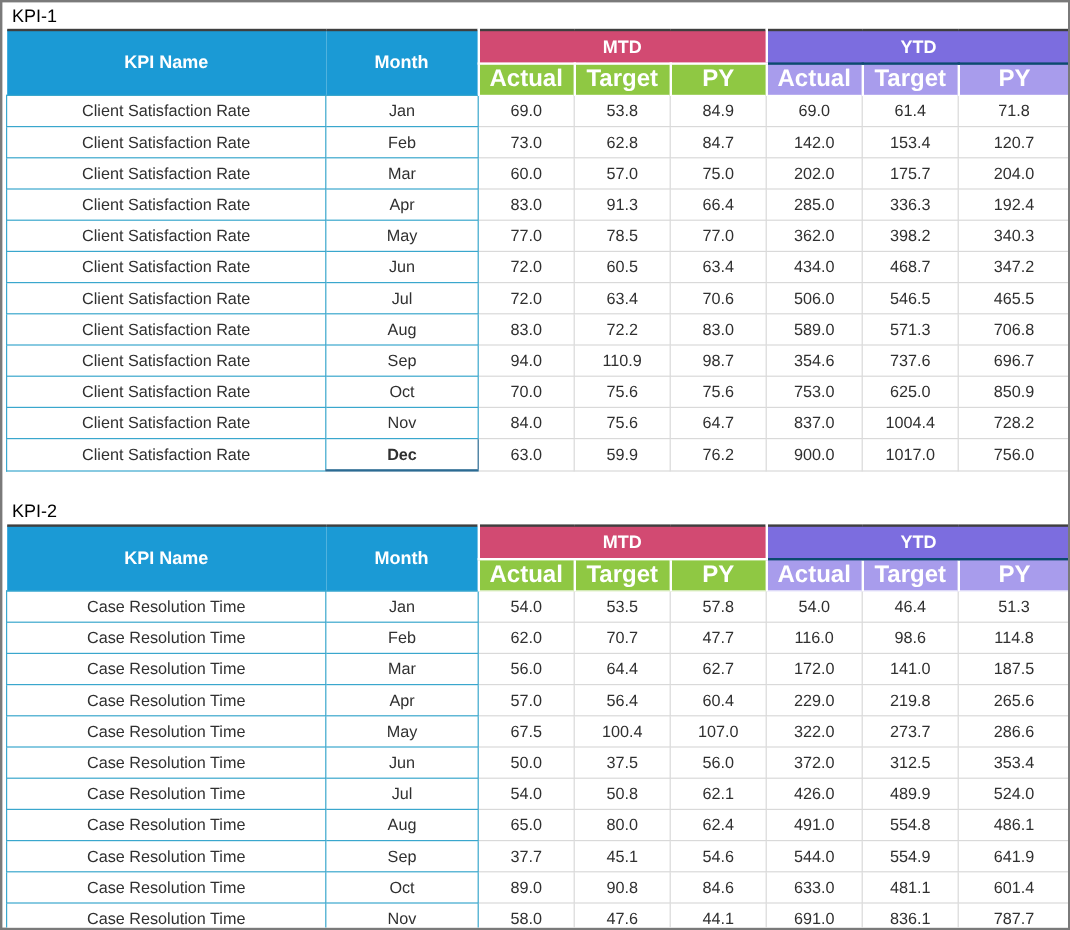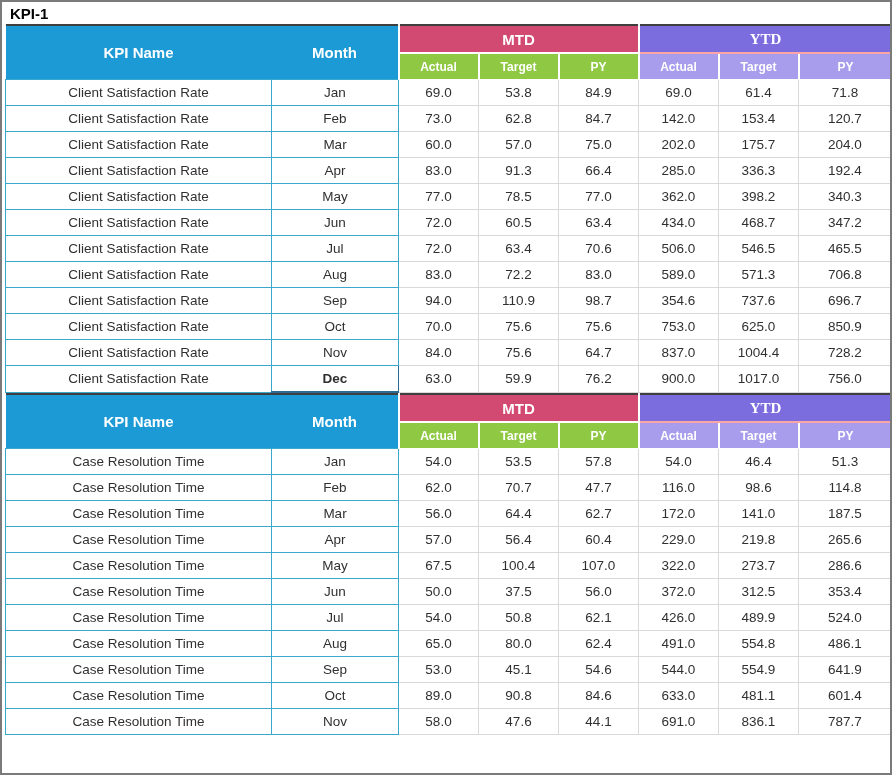--- a/index.html
+++ b/index.html
@@ -20,37 +20,37 @@
   html,body{margin:0;padding:0;}
   body{
     width:892px;height:775px;box-sizing:border-box;
     border:2px solid var(--outer-border);
     background:#FFFFFF;overflow:hidden;
     font-family:"Liberation Sans", sans-serif;
   }
   .screen{padding-left:3px;}
   .kpi-label{
     height:20px;line-height:20px;margin-top:2px;padding-left:5px;
-    font-size:15px;font-weight:700;color:var(--label-text);
+    font-size:15px;font-weight:400;color:var(--label-text);
   }
   .kpi-block.second .kpi-label{margin-top:24px;}
   table.kpi-table{
     border-collapse:collapse;table-layout:fixed;width:886px;
     border-top:2px solid var(--table-top-border);
     padding-left:12px;
   }
   table.kpi-table th{
     color:var(--header-text);font-weight:700;text-align:center;
     padding:0;vertical-align:middle;
   }
   tr.group-row th{height:26px;font-size:15px;}
-  tr.sub-row th{height:25px;font-size:12px;border-left:2px solid #fff;border-bottom:1px solid #fff;text-align:center;}
+  tr.sub-row th{height:25px;font-size:20px;border-left:2px solid #fff;border-bottom:1px solid #fff;text-align:center;}
   th.blue{background:var(--header-blue);font-size:15px;border:none;}
   th.pink{background:var(--header-pink);border-left:2px solid #fff;border-bottom:2px solid #fff;}
-  th.purple{background:var(--header-purple);border-left:2px solid #fff;border-bottom:2px solid #fca5a5;font-family:Liberation Serif, serif;}
+  th.purple{background:var(--header-purple);border-left:2px solid #fff;border-bottom:2px solid #0c4a6e;}
   th.green{background:var(--header-green);}
   th.lavender{background:var(--header-lavender);}
   tbody td{
     height:25px;padding:0;text-align:center;vertical-align:middle;
     font-size:13.5px;color:var(--body-text);background:#fff;
   }
   td.name,td.month{border:1px solid var(--name-cell-border);}
   td.data{border:1px solid var(--grid-line);}
   td.month.last-month{
     border-left:1px solid var(--last-month-border);
@@ -212,20 +212,21 @@
             <td class="data">76.2</td>
             <td class="data">900.0</td>
             <td class="data">1017.0</td>
             <td class="data">756.0</td>
           </tr>
         </tbody>
     </table>
   </section>
 
   <section class="kpi-block second">
+    <div class="kpi-label">KPI-2</div>
     <table class="kpi-table">
       <colgroup>
         <col style="width:266px">
           <col style="width:127px">
         <col style="width:80px">
           <col style="width:80px">
           <col style="width:80px">
         <col style="width:80px">
           <col style="width:80px">
           <col style="width:93px">
@@ -323,21 +324,21 @@
             <td class="data">65.0</td>
             <td class="data">80.0</td>
             <td class="data">62.4</td>
             <td class="data">491.0</td>
             <td class="data">554.8</td>
             <td class="data">486.1</td>
           </tr>
           <tr>
             <td class="name">Case Resolution Time</td>
             <td class="month">Sep</td>
-            <td class="data">53.0</td>
+            <td class="data">37.7</td>
             <td class="data">45.1</td>
             <td class="data">54.6</td>
             <td class="data">544.0</td>
             <td class="data">554.9</td>
             <td class="data">641.9</td>
           </tr>
           <tr>
             <td class="name">Case Resolution Time</td>
             <td class="month">Oct</td>
             <td class="data">89.0</td>

